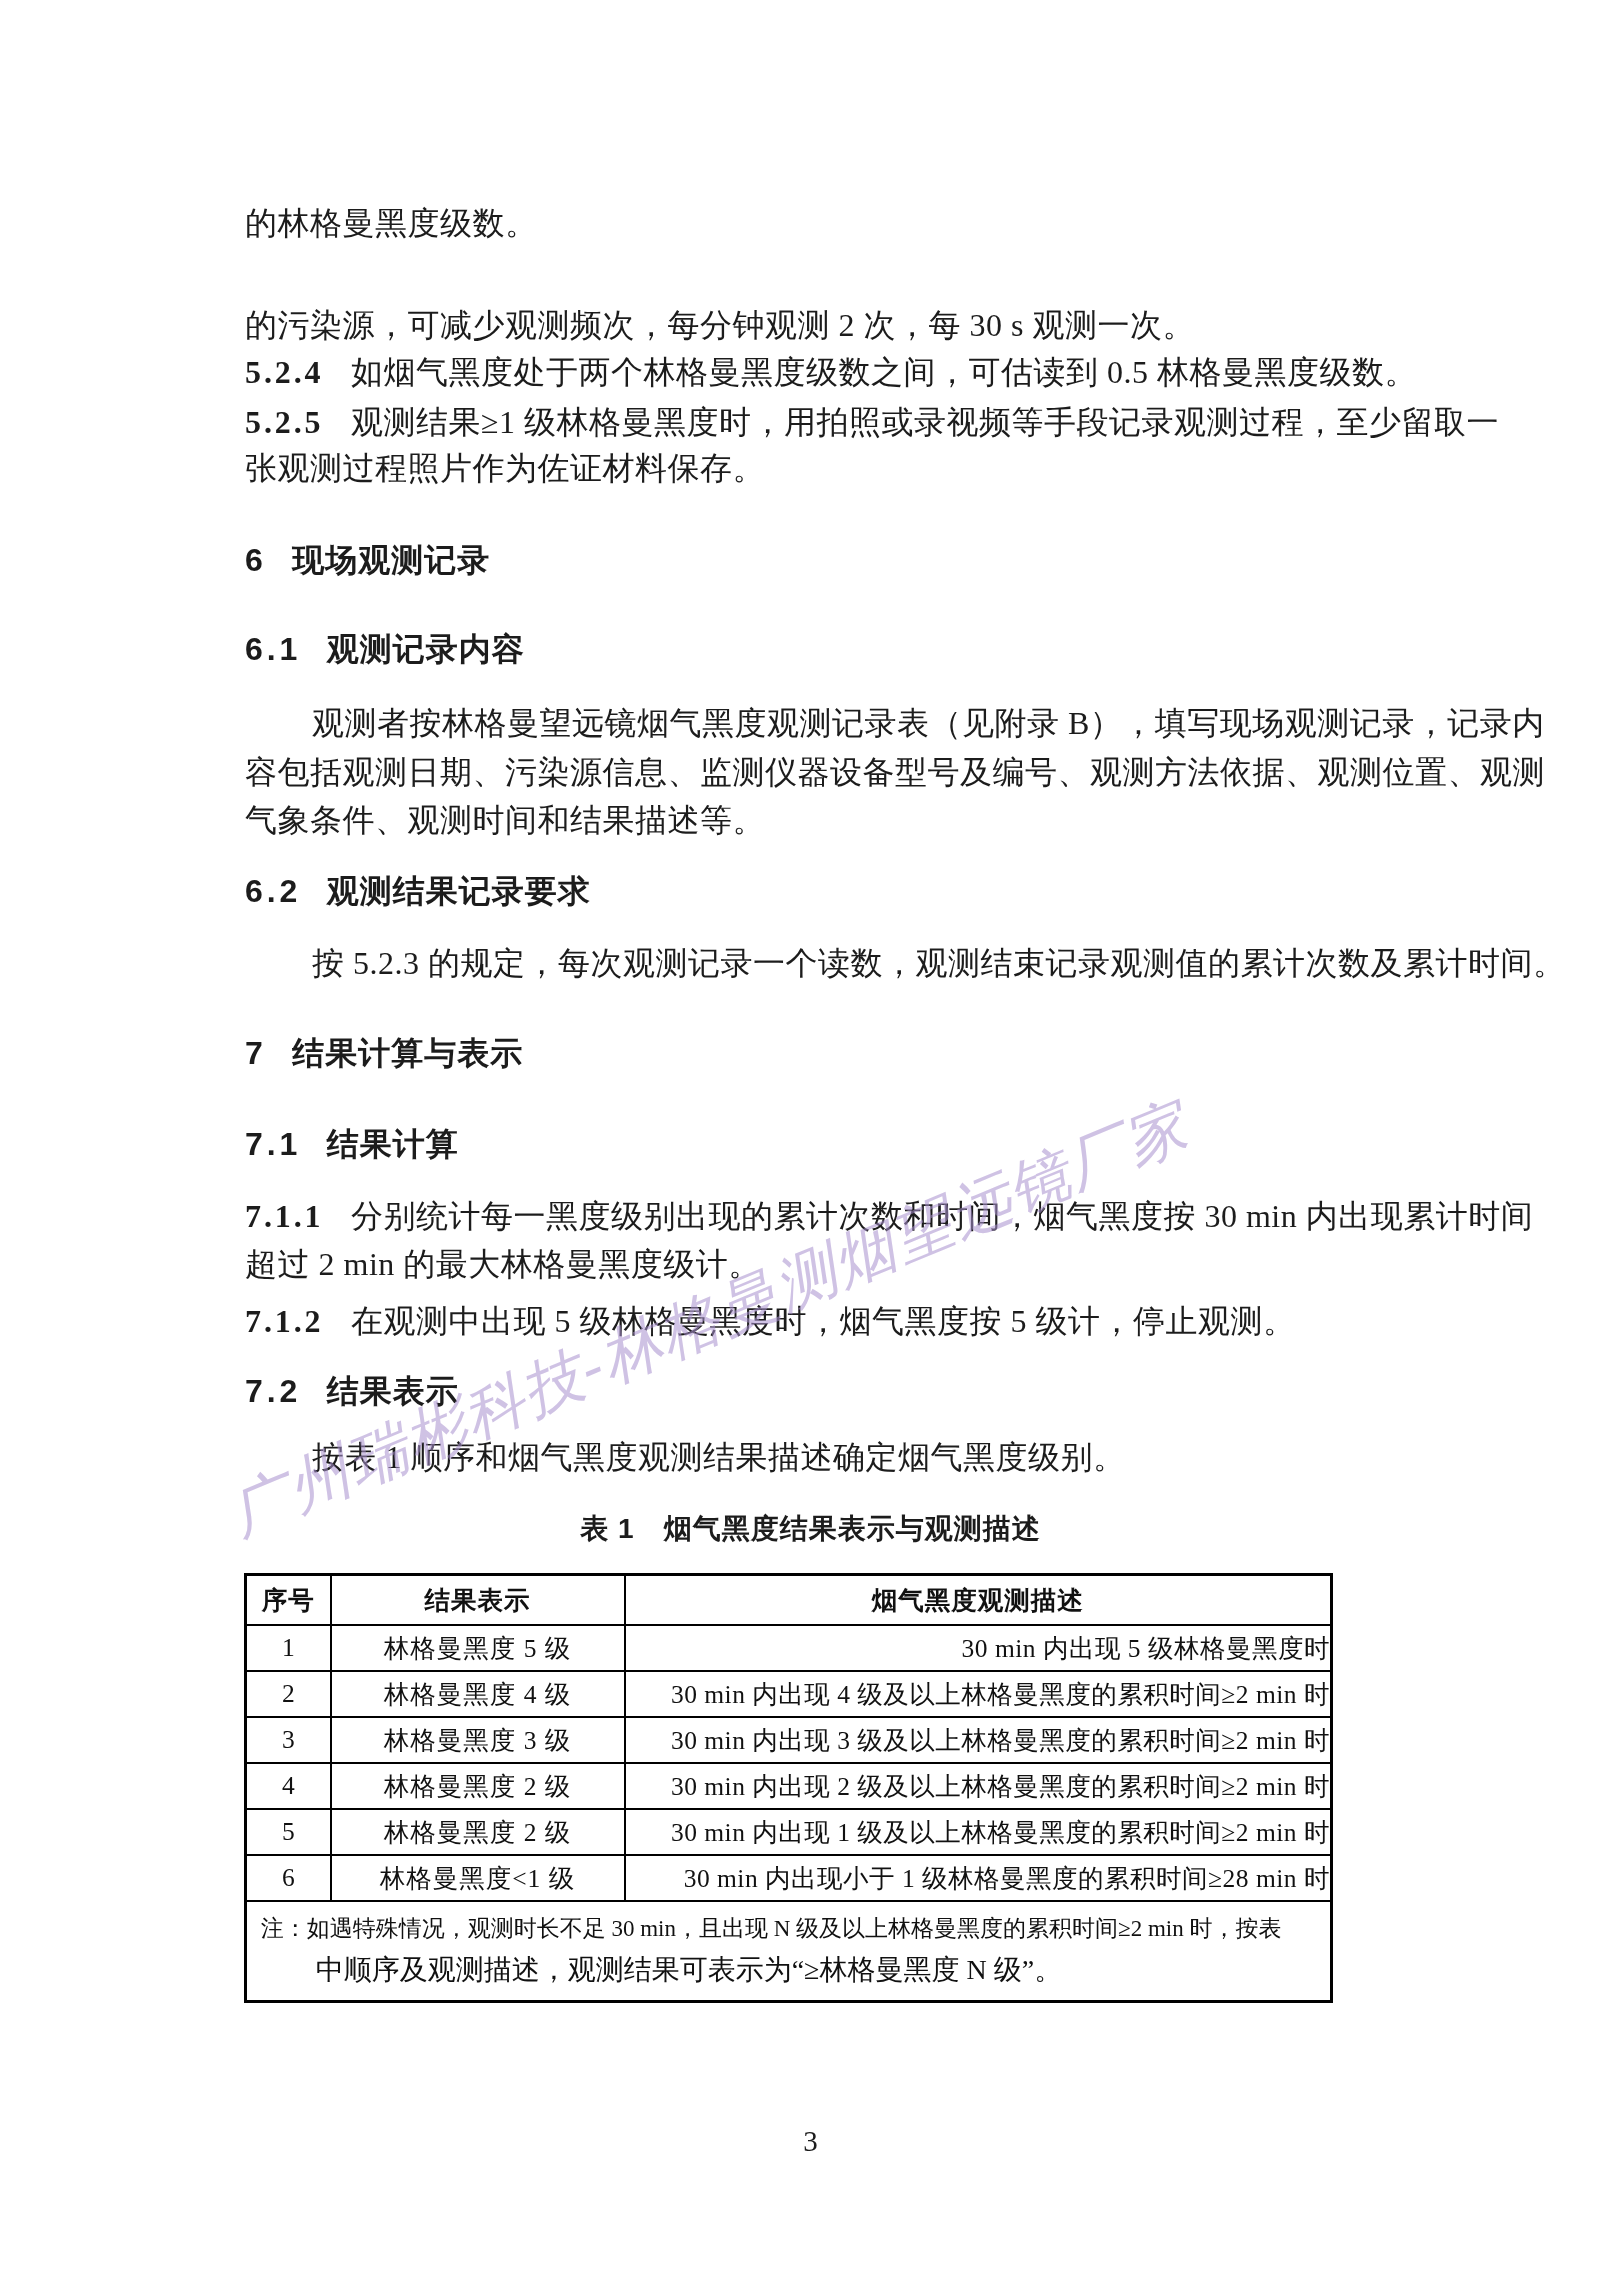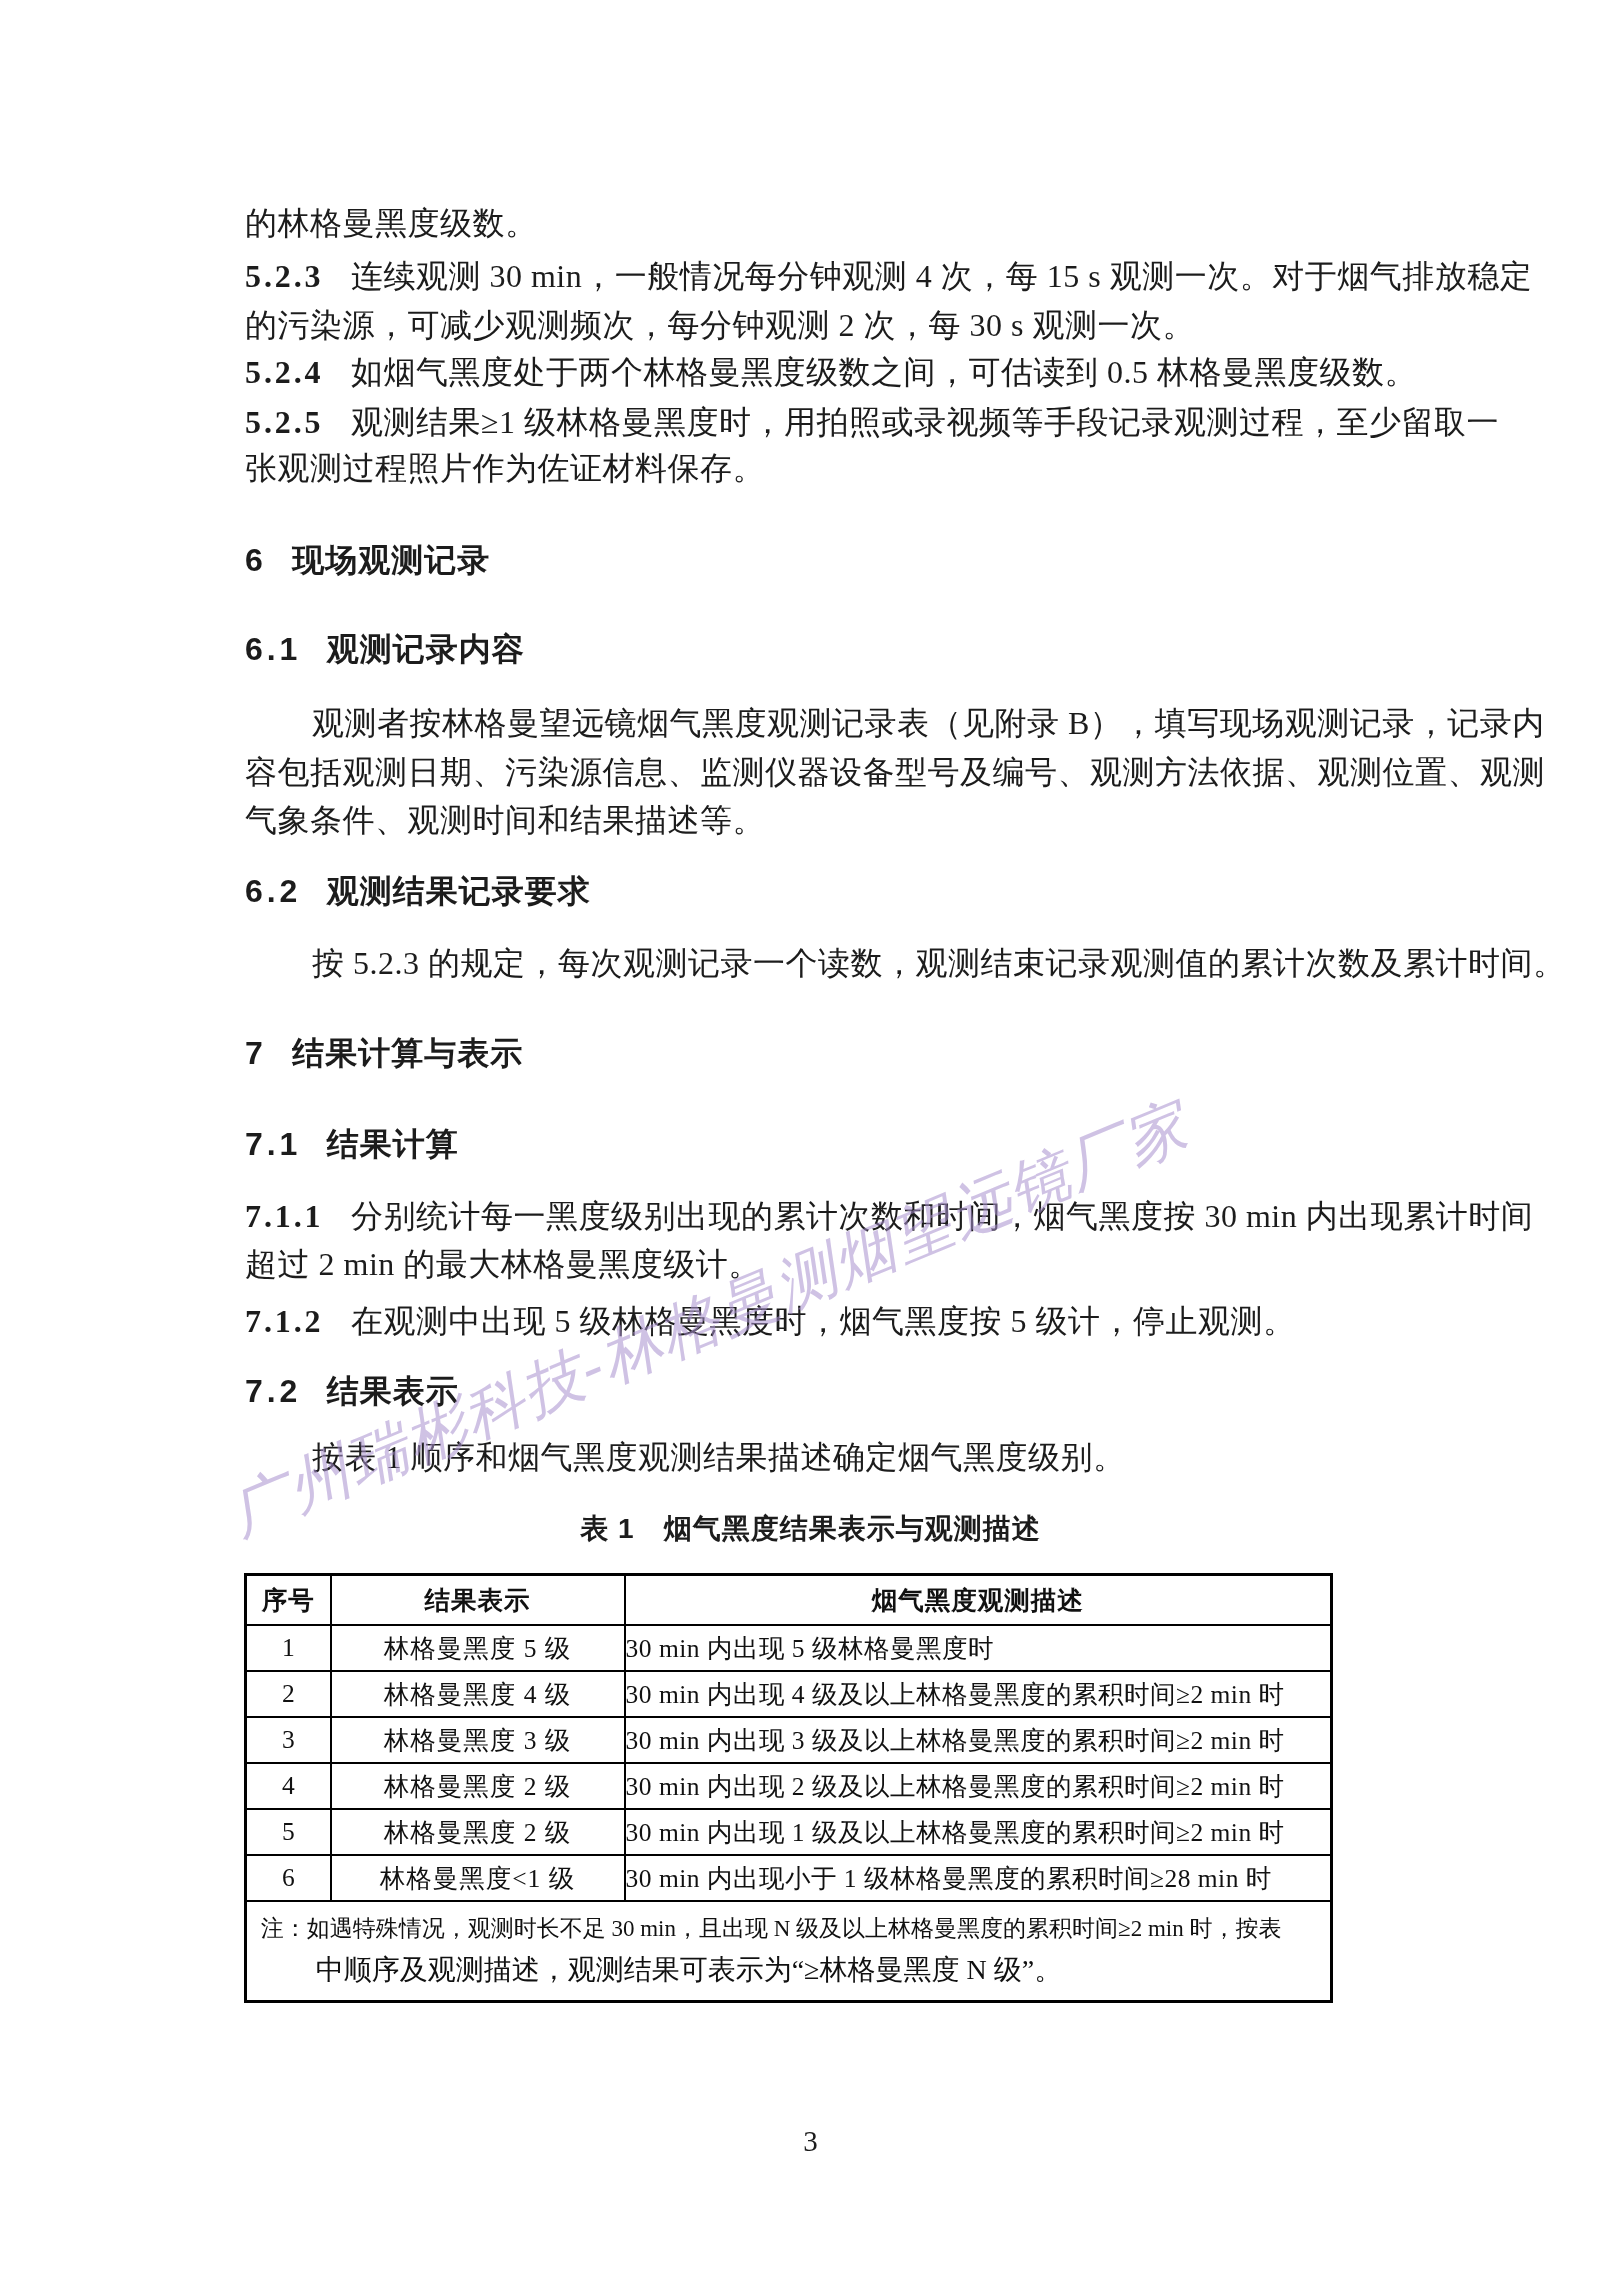--- a/index.html
+++ b/index.html
@@ -67,21 +67,21 @@
     font-family: "Liberation Sans", "DejaVu Sans", sans-serif;
     font-weight: bold;
     text-align: center;
     vertical-align: middle;
     border-bottom: 2.9px solid #000;
     letter-spacing: 1px;
   }
   table.t1 tbody td { height: 44px; vertical-align: middle; }
   td.c1 { text-align: center; }
   td.c2 { text-align: center; letter-spacing: 1px; }
-  td.c3 { text-align: left; padding-left: 17.6px; letter-spacing: 0.5px; }
+  td.c3 { text-align: right; padding-left: 17.6px; letter-spacing: 0.5px; }
   tr.noterow td {
     border-top: 2.9px solid #000;
     height: 98px;
     vertical-align: middle;
     padding: 5.9px 13.7px 9.8px 13.7px;
   }
   .note-l1 { font-size: 23px; line-height: 41px; white-space: nowrap; }
   .note-l2 { font-size: 28px; line-height: 41px; padding-left: 55px; white-space: nowrap; }
   .watermark {
     position: absolute;
@@ -105,21 +105,20 @@
     text-align: center;
     font-size: 29px;
   }
 </style>
 </head>
 <body>
 
 <div class="page">
 
   <div class="line" style="top:202px"><span>的林格曼黑度级数。</span></div>
-  <div class="line" style="top:255px"><span class="cnum">5.2.3</span><span>连续观测 30 min，一般情况每分钟观测 4 次，每 15 s 观测一次。对于烟气排放稳定</span></div>
   <div class="line" style="top:304px"><span>的污染源，可减少观测频次，每分钟观测 2 次，每 30 s 观测一次。</span></div>
   <div class="line" style="top:351px"><span class="cnum">5.2.4</span><span>如烟气黑度处于两个林格曼黑度级数之间，可估读到 0.5 林格曼黑度级数。</span></div>
   <div class="line" style="top:401px"><span class="cnum">5.2.5</span><span>观测结果≥1 级林格曼黑度时，用拍照或录视频等手段记录观测过程，至少留取一</span></div>
   <div class="line" style="top:447px"><span>张观测过程照片作为佐证材料保存。</span></div>
 
   <div class="line heading" style="top:539px"><span class="cnum">6</span><span>现场观测记录</span></div>
   <div class="line heading" style="top:628px"><span class="cnum">6.1</span><span>观测记录内容</span></div>
 
   <div class="line indent" style="top:702px"><span>观测者按林格曼望远镜烟气黑度观测记录表（见附录 B），填写现场观测记录，记录内</span></div>
   <div class="line" style="top:751px"><span>容包括观测日期、污染源信息、监测仪器设备型号及编号、观测方法依据、观测位置、观测</span></div>

